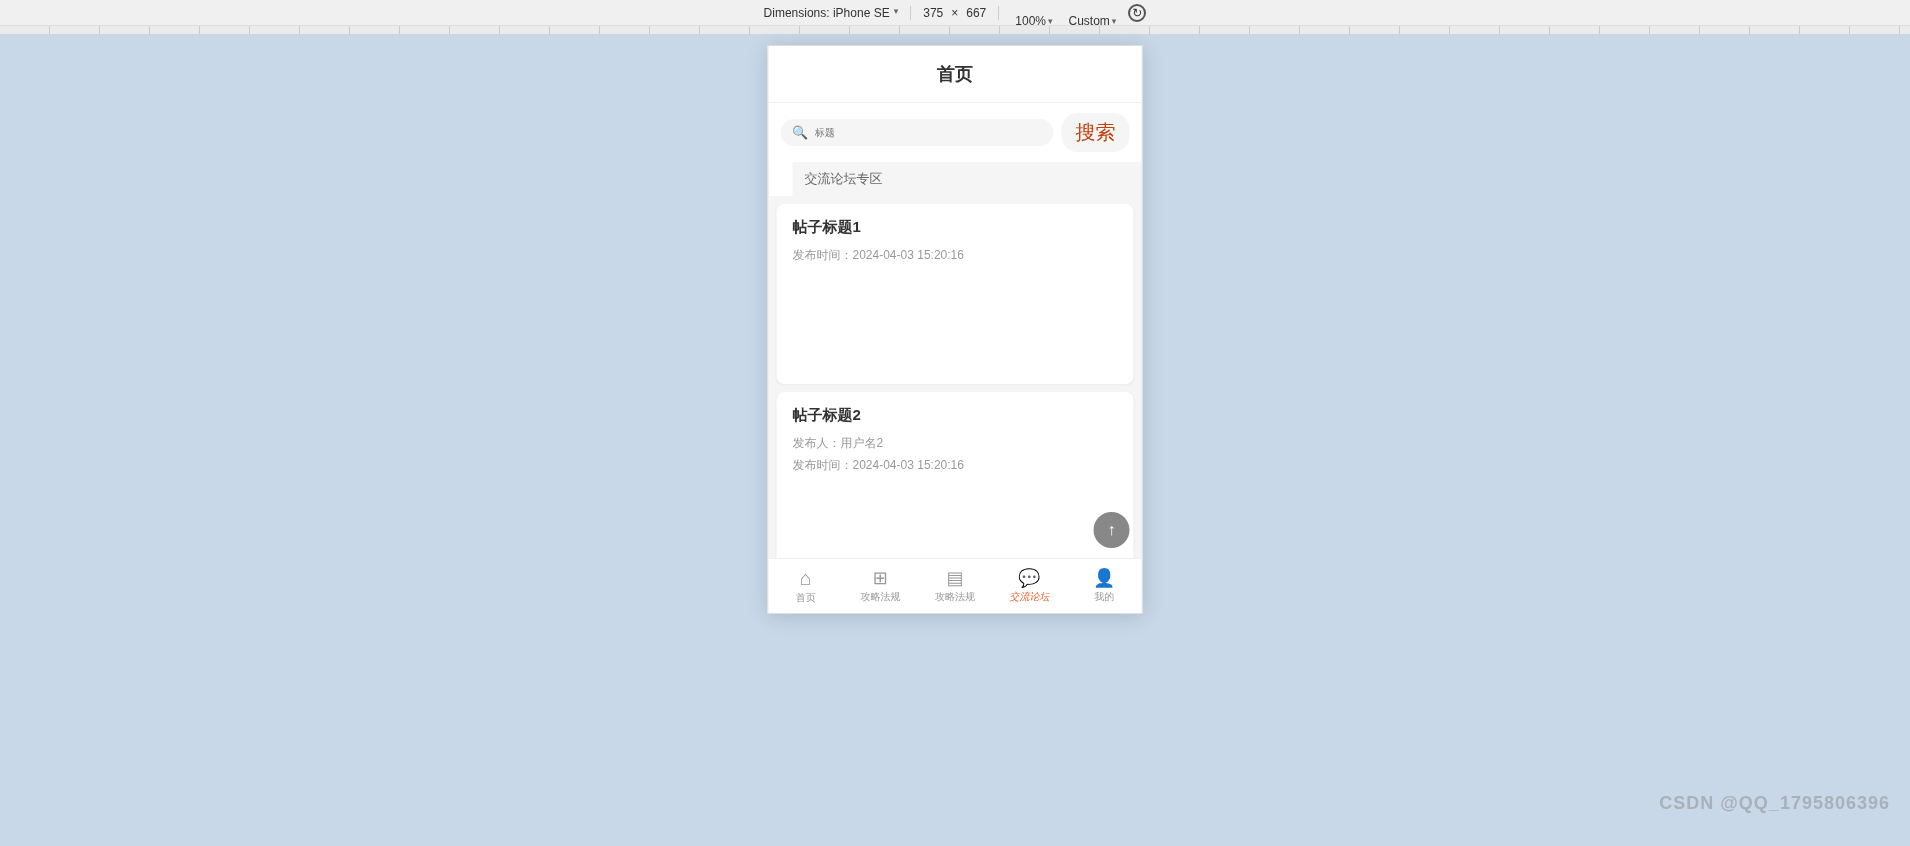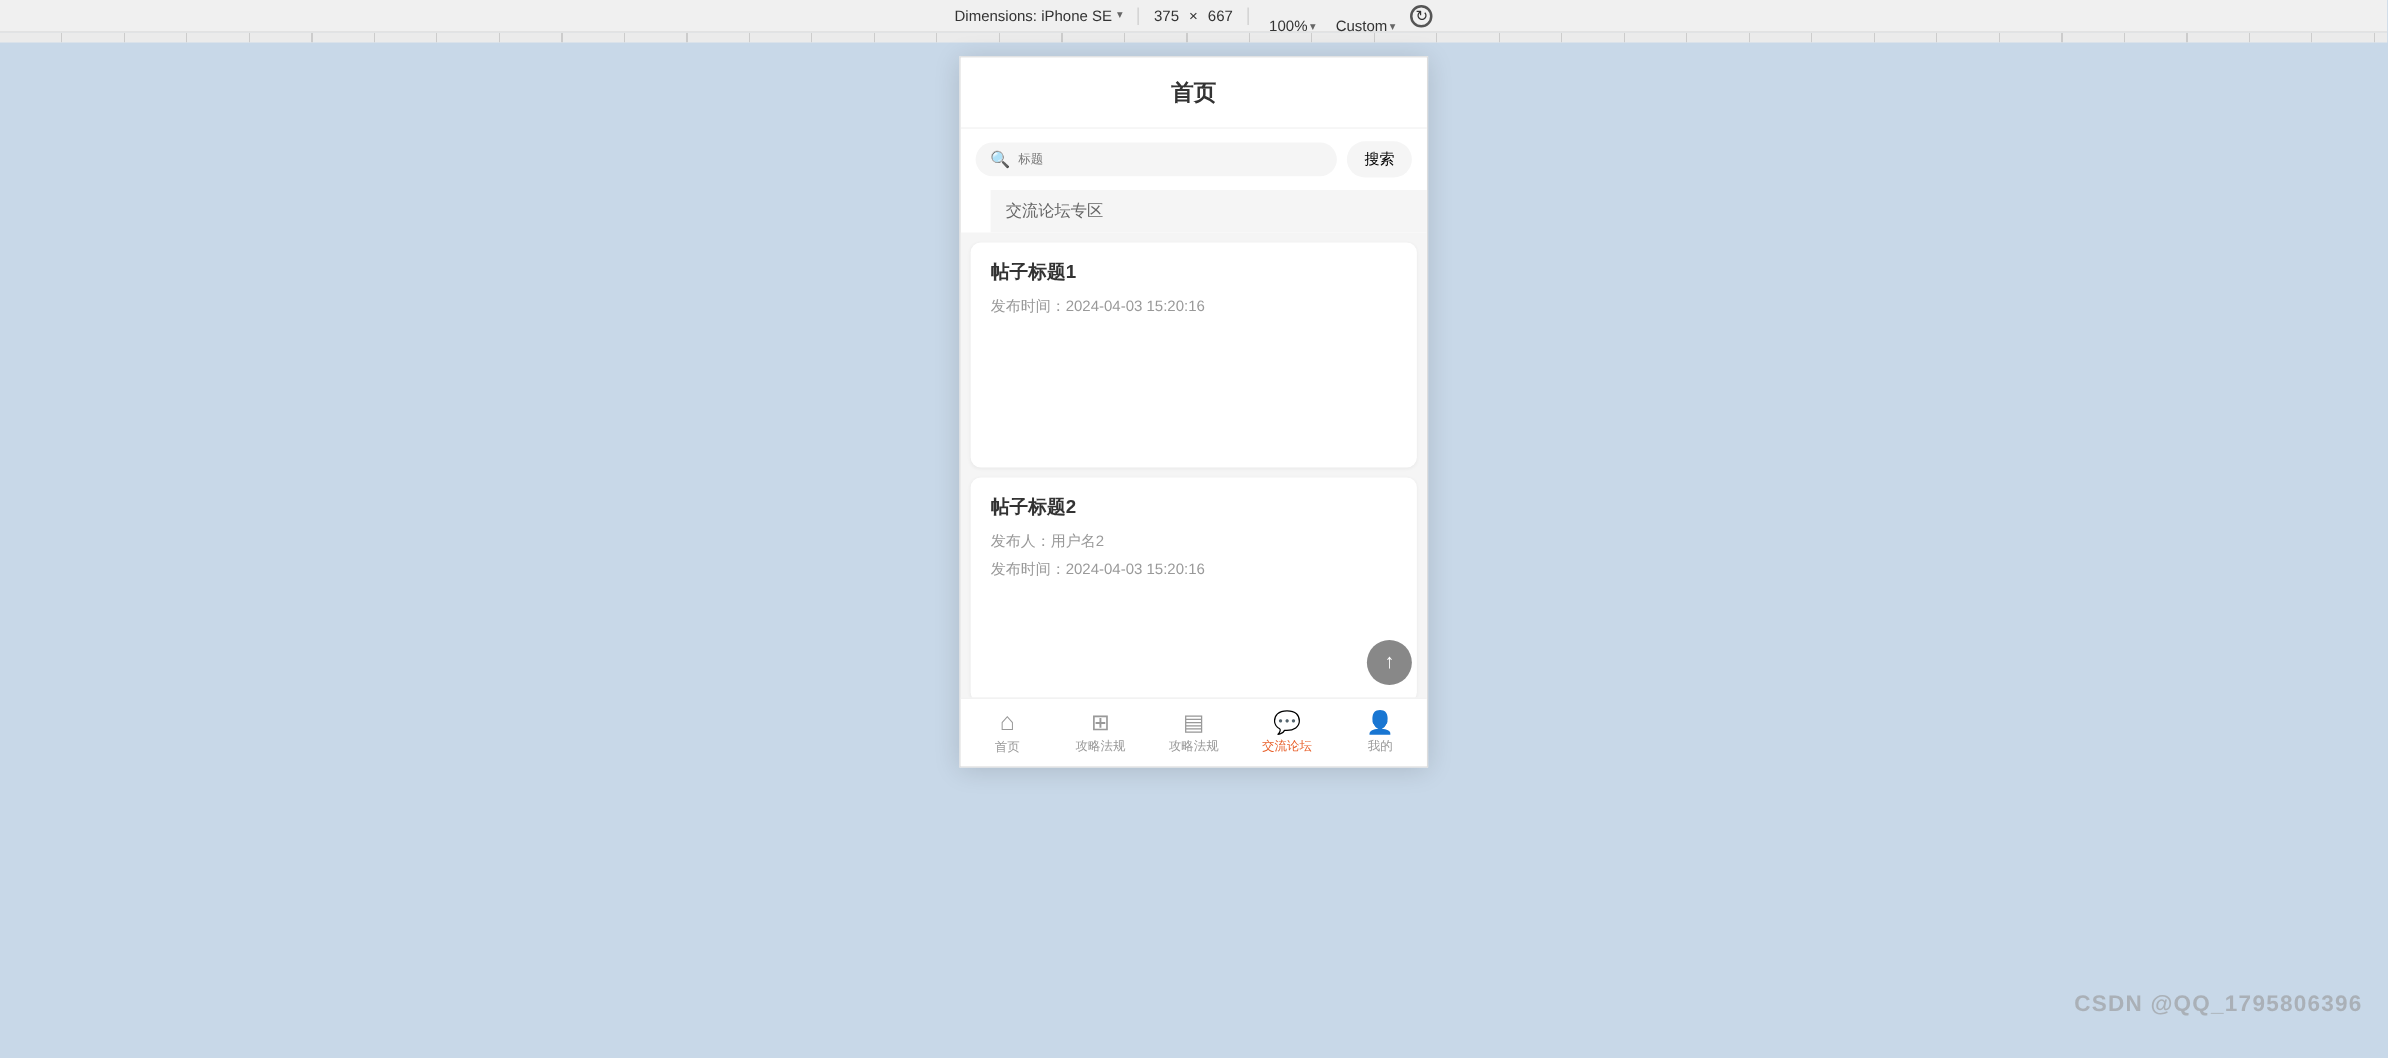--- a/index.html
+++ b/index.html
@@ -127,22 +127,22 @@
       color: #14532d;
       outline: none;
       width: 100%;
     }
 
     .search-btn {
       background: #f5f5f5;
       border: none;
       border-radius: 16px;
       padding: 6px 14px;
-      font-size: 12px;
-      color: #000000;
+      font-size: 20px;
+      color: #c2410c;
       cursor: pointer;
     }
 
     
     .section-label {
       padding: 8px 12px;
       font-size: 13px;
       color: #666;
       background: #f5f5f5;
       margin-left: 24px;
@@ -232,20 +232,21 @@
       color: #e8612c;
     }
 
     .nav-label {
       font-size: 10px;
       color: #999;
     }
 
     .nav-item.active .nav-label {
       color: #e8612c;
+      font-style: italic;
     }
 
     
     .watermark {
       position: absolute;
       bottom: 32px;
       right: 20px;
       font-size: 18px;
       color: rgba(150, 150, 150, 0.6);
       font-weight: bold;

